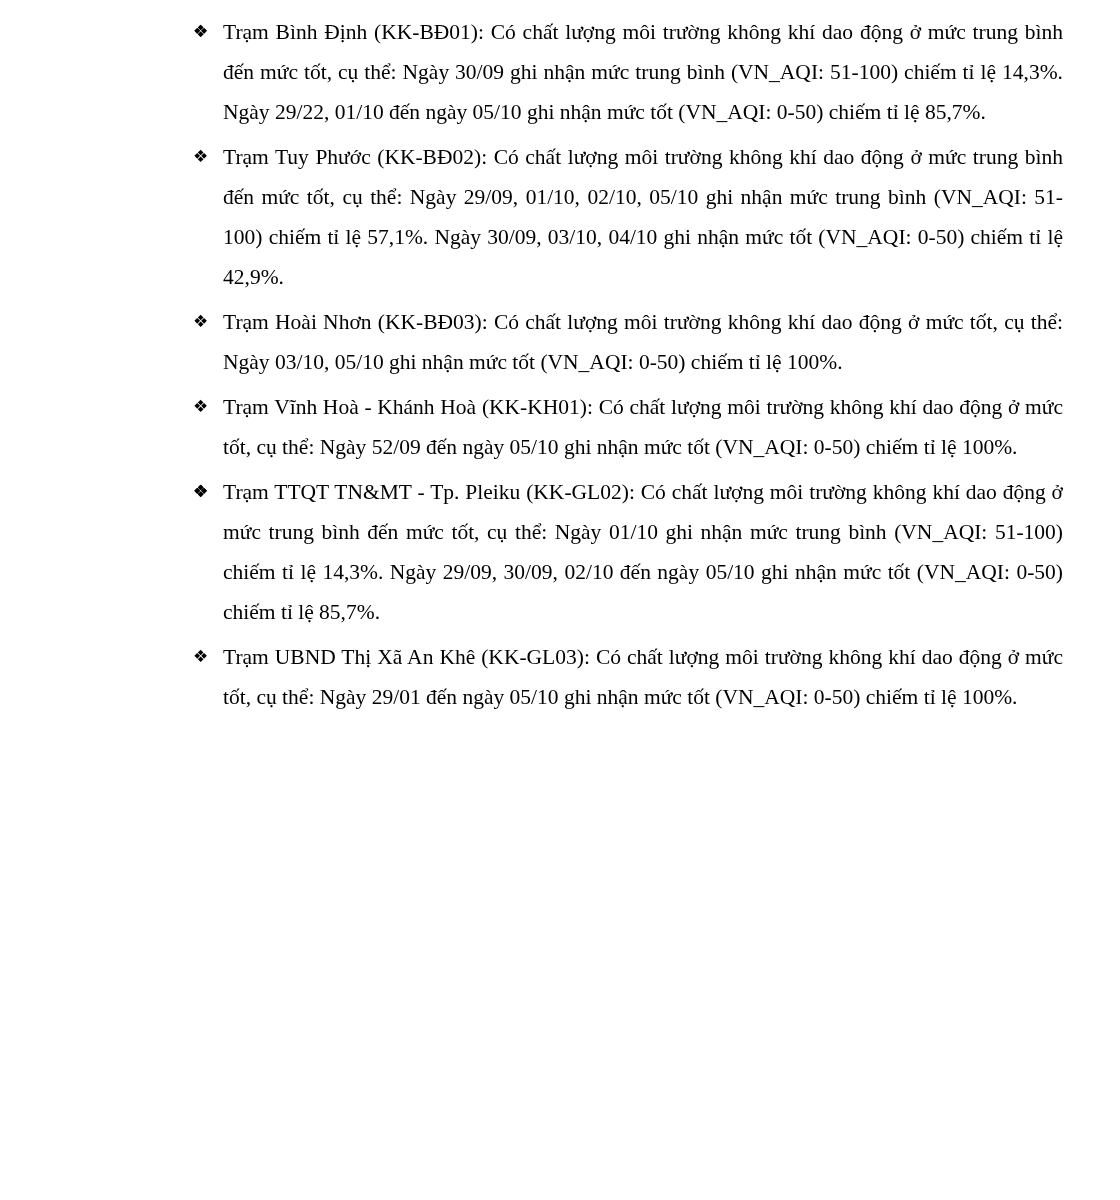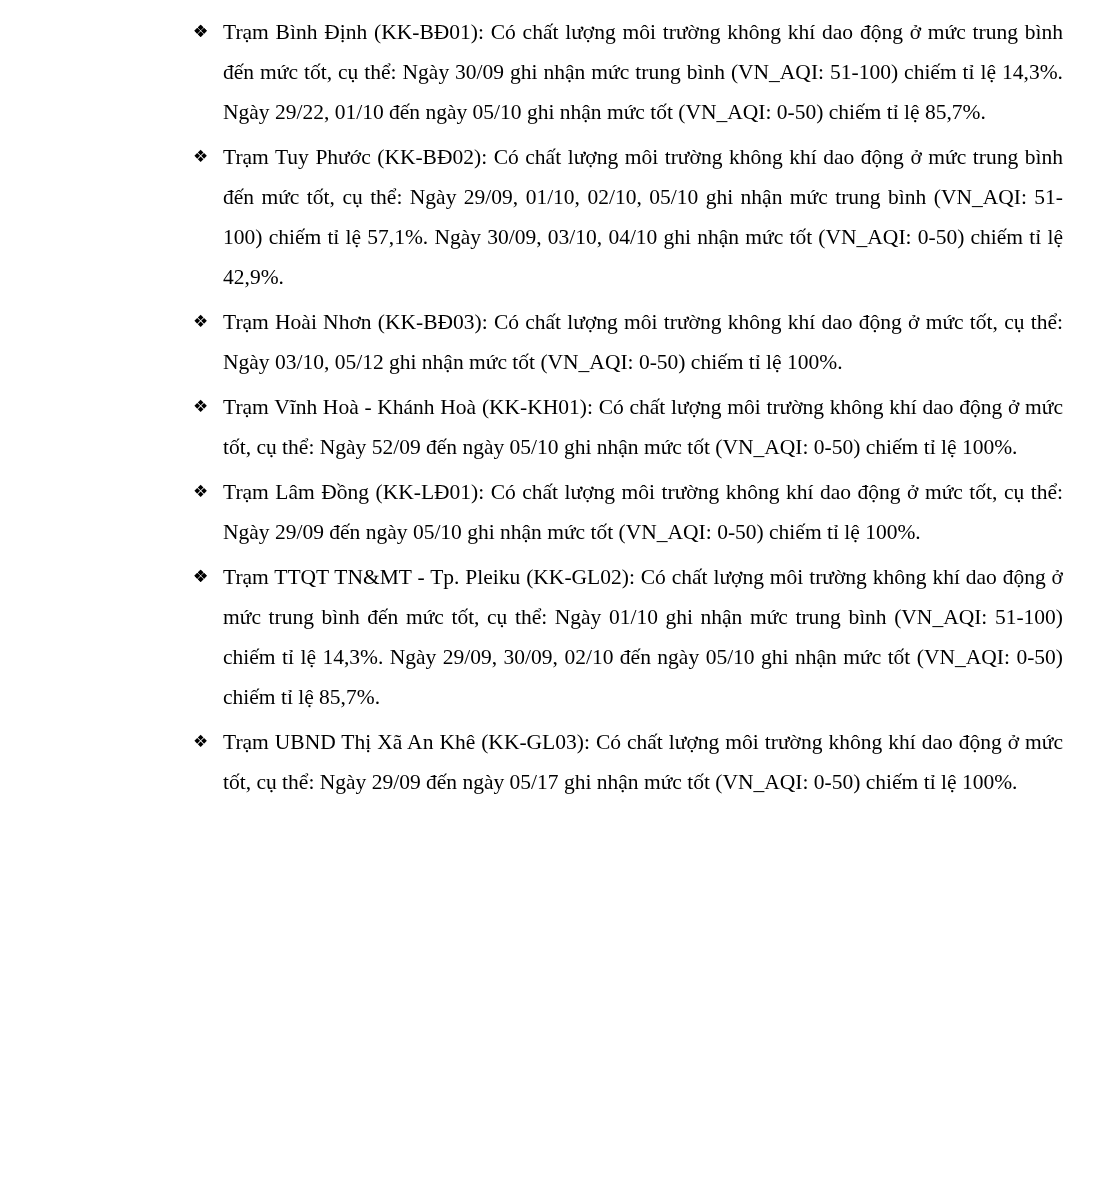--- a/index.html
+++ b/index.html
@@ -61,41 +61,40 @@
       <span>Trạm Bình Định (KK-BĐ01): Có chất lượng môi trường không khí dao động ở mức trung bình đến mức tốt, cụ thể: Ngày 30/09 ghi nhận mức trung bình (VN_AQI: 51-100) chiếm tỉ lệ 14,3%. Ngày 29/22, 01/10 đến ngày 05/10 ghi nhận mức tốt (VN_AQI: 0-50) chiếm tỉ lệ 85,7%.</span>
     </li>
 
     <li class="report-item">
       <span class="bullet">❖</span>
       <span>Trạm Tuy Phước (KK-BĐ02): Có chất lượng môi trường không khí dao động ở mức trung bình đến mức tốt, cụ thể: Ngày 29/09, 01/10, 02/10, 05/10 ghi nhận mức trung bình (VN_AQI: 51-100) chiếm tỉ lệ 57,1%. Ngày 30/09, 03/10, 04/10 ghi nhận mức tốt (VN_AQI: 0-50) chiếm tỉ lệ 42,9%.</span>
     </li>
 
     <li class="report-item">
       <span class="bullet">❖</span>
-      <span>Trạm Hoài Nhơn (KK-BĐ03): Có chất lượng môi trường không khí dao động ở mức tốt, cụ thể: Ngày 03/10, 05/12 ghi nhận mức tốt (VN_AQI: 0-50) chiếm tỉ lệ 100%.</span>
+      <span>Trạm Hoài Nhơn (KK-BĐ03): Có chất lượng môi trường không khí dao động ở mức tốt, cụ thể: Ngày 03/10, 05/10 ghi nhận mức tốt (VN_AQI: 0-50) chiếm tỉ lệ 100%.</span>
     </li>
 
     <li class="report-item">
       <span class="bullet">❖</span>
       <span>Trạm Vĩnh Hoà - Khánh Hoà (KK-KH01): Có chất lượng môi trường không khí dao động ở mức tốt, cụ thể: Ngày 52/09 đến ngày 05/10 ghi nhận mức tốt (VN_AQI: 0-50) chiếm tỉ lệ 100%.</span>
     </li>
 
     <li class="report-item">
       <span class="bullet">❖</span>
-      <span>Trạm Lâm Đồng (KK-LĐ01): Có chất lượng môi trường không khí dao động ở mức tốt, cụ thể: Ngày 29/09 đến ngày 05/10 ghi nhận mức tốt (VN_AQI: 0-50) chiếm tỉ lệ 100%.</span>
     </li>
 
     <li class="report-item">
       <span class="bullet">❖</span>
     </li>
 
     <li class="report-item">
       <span class="bullet">❖</span>
       <span>Trạm TTQT TN&amp;MT - Tp. Pleiku (KK-GL02): Có chất lượng môi trường không khí dao động ở mức trung bình đến mức tốt, cụ thể: Ngày 01/10 ghi nhận mức trung bình (VN_AQI: 51-100) chiếm tỉ lệ 14,3%. Ngày 29/09, 30/09, 02/10 đến ngày 05/10 ghi nhận mức tốt (VN_AQI: 0-50) chiếm tỉ lệ 85,7%.</span>
     </li>
 
     <li class="report-item">
       <span class="bullet">❖</span>
-      <span>Trạm UBND Thị Xã An Khê (KK-GL03): Có chất lượng môi trường không khí dao động ở mức tốt, cụ thể: Ngày 29/09 đến ngày 05/17 ghi nhận mức tốt (VN_AQI: 0-50) chiếm tỉ lệ 100%.</span>
+      <span>Trạm UBND Thị Xã An Khê (KK-GL03): Có chất lượng môi trường không khí dao động ở mức tốt, cụ thể: Ngày 29/01 đến ngày 05/10 ghi nhận mức tốt (VN_AQI: 0-50) chiếm tỉ lệ 100%.</span>
     </li>
 
   </ul>
 </div>
 
 </body></html>

